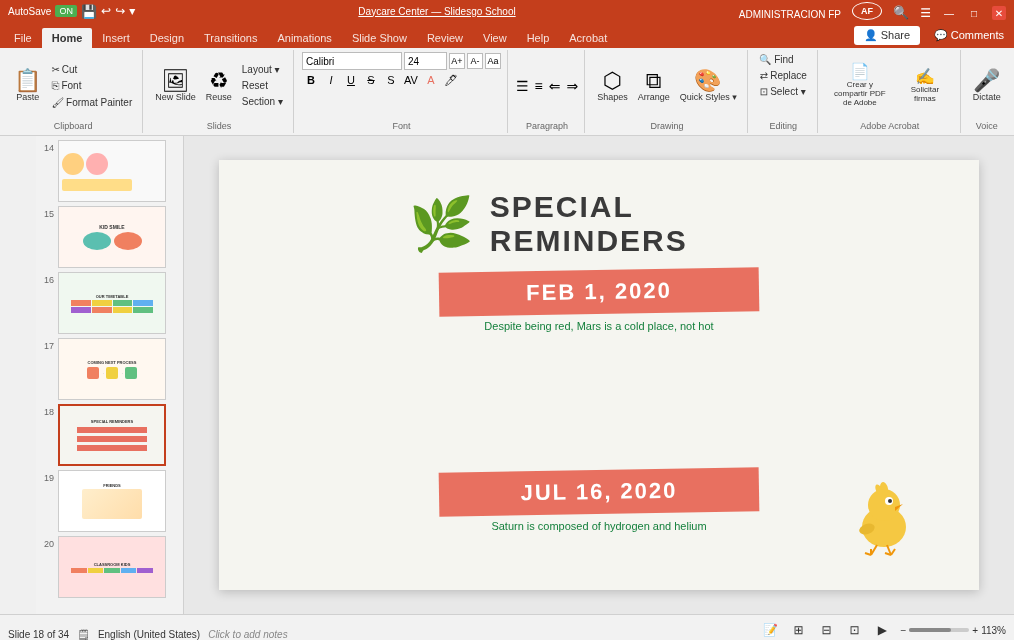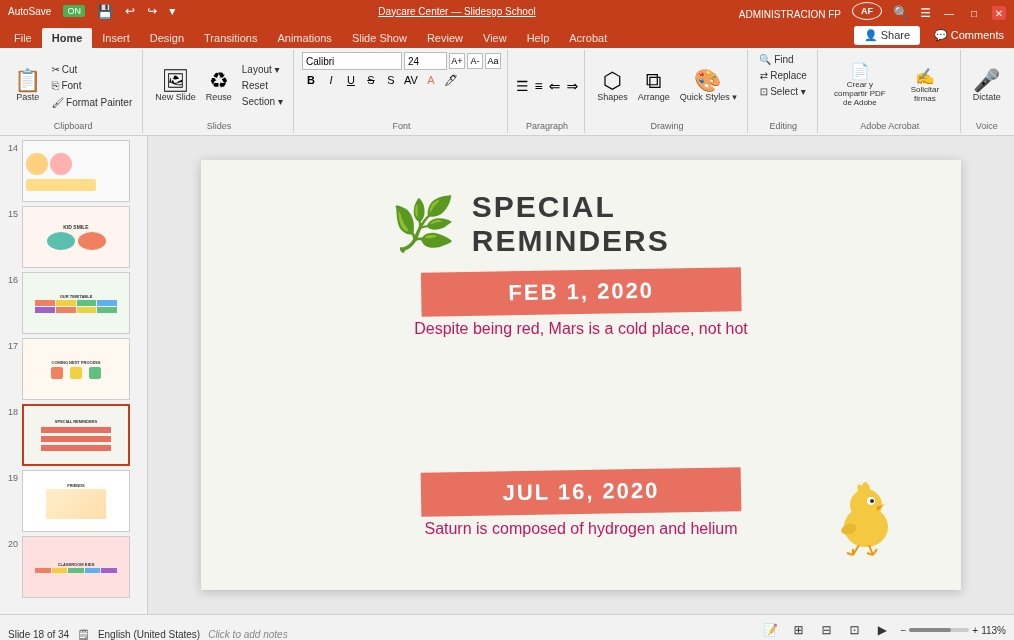--- a/index.html
+++ b/index.html
@@ -2,21 +2,21 @@
 <html><head>
   <meta charset="utf-8">
   <style>
     * { margin: 0; padding: 0; box-sizing: border-box; }
     body { width: 1014px; height: 640px; overflow: hidden; font-family: 'Segoe UI', Arial, sans-serif; background: #f0f0f0; font-size: 12px; }
 
     
     .title-bar {
       height: 22px; background: #c43e1c; display: flex; align-items: center; justify-content: space-between; padding: 0 8px; color: white;
     }
-    .title-bar-left { display: flex; align-items: center; gap: 12px; font-size: 11px; }
+    .title-bar-left { display: flex; align-items: center; gap: 4px; font-size: 11px; }
     .title-bar-center { font-size: 10px; text-decoration: underline; }
     .title-bar-right { display: flex; align-items: flex-end; gap: 11px; font-size: 11px; }
     .autosave-badge { background: #4caf50; color: white; border-radius: 2px; padding: 1px 4px; font-size: 9px; }
     .win-btn { width: 14px; height: 14px; display: inline-flex; align-items: center; justify-content: center; cursor: pointer; font-size: 10px; }
     .win-btn-close { background: #e74c3c; border-radius: 2px; }
     .user-circle { background: #c43e1c; border: 1px solid white; border-radius: 50%; width: 30px; height: 18px; display: flex; align-items: center; justify-content: center; font-size: 9px; font-weight: bold; }
 
     
     .ribbon-tabs { height: 26px; background: #c43e1c; display: flex; align-items: flex-end; padding-left: 4px; }
     .ribbon-tab { padding: 4px 10px; font-size: 11px; color: rgba(255,255,255,0.85); cursor: pointer; border-radius: 2px 2px 0 0; }
@@ -37,21 +37,21 @@
     .ribbon-col { display: flex; flex-direction: column; gap: 1px; }
 
     
     .font-row { display: flex; align-items: center; gap: 2px; }
     .font-box { border: 1px solid #bbb; height: 18px; padding: 0 3px; font-size: 10px; background: white; min-width: 100px; display: flex; align-items: center; }
     .font-size-box { border: 1px solid #bbb; height: 18px; padding: 0 3px; font-size: 10px; background: white; width: 43px; display: flex; align-items: center; }
     .small-btn { width: 16px; height: 16px; border: 1px solid #bbb; background: white; display: flex; align-items: center; justify-content: center; font-size: 9px; cursor: pointer; }
     .format-btn { width: 18px; height: 18px; display: flex; align-items: center; justify-content: center; font-size: 11px; cursor: pointer; border-radius: 2px; }
 
     
-    .main { display: flex; height: calc(640px - 22px - 26px - 88px - 26px); }
+    .main { display: flex; height: calc(640px - 22px - 26px - 88px - 26px); margin-left: 36px; }
 
     
     .slide-panel { width: 148px; background: #f2f2f2; overflow-y: auto; border-right: 1px solid #d0d0d0; padding: 4px; display: flex; flex-direction: column; gap: 2px; }
     .slide-thumb { display: flex; align-items: flex-start; gap: 4px; margin-bottom: 2px; cursor: pointer; }
     .slide-num { font-size: 9px; color: #666; min-width: 14px; text-align: right; margin-top: 3px; }
     .slide-img { width: 108px; height: 62px; background: white; border: 1px solid #ccc; overflow: hidden; display: flex; align-items: center; justify-content: center; flex-shrink: 0; position: relative; }
     .slide-img.active { border: 2px solid #c43e1c; }
 
     
     .thumb14 { background: #f9f9f9; }
@@ -68,21 +68,21 @@
 
     
     .slide-content { width: 100%; height: 100%; position: relative; background: #f5f5f0; }
     .slide-title-area { position: absolute; top: 30px; left: 50%; transform: translateX(-50%); display: flex; align-items: center; gap: 16px; }
     .leaf-icon { color: #5bb5a0; font-size: 52px; line-height: 1; }
     .slide-main-title { font-size: 30px; font-weight: 900; color: #3a3a3a; font-family: Arial, sans-serif; letter-spacing: 2px; text-transform: uppercase; }
 
     .reminder-block { position: absolute; left: 50%; transform: translateX(-50%); display: flex; flex-direction: column; align-items: center; gap: 6px; }
     .reminder-date-bg { background: #e87060; width: 320px; height: 44px; display: flex; align-items: center; justify-content: center; transform: rotate(-1deg); position: relative; }
     .reminder-date-text { font-size: 22px; font-weight: 900; color: white; letter-spacing: 2px; font-family: Arial, sans-serif; }
-    .reminder-desc { font-size: 16px; color: #be185d; text-align: left; }
+    .reminder-desc { font-size: 11px; color: #15803d; text-align: left; }
 
     
     .bottom-bar { height: 26px; background: #f2f2f2; border-top: 1px solid #d0d0d0; display: flex; align-items: flex-end; padding: 0 8px; gap: 8px; font-size: 10px; color: #333; }
     .bottom-bar-right { margin-left: auto; display: flex; align-items: center; gap: 8px; }
     .view-btn { width: 20px; height: 20px; display: flex; align-items: center; justify-content: center; cursor: pointer; font-size: 12px; }
     .zoom-control { display: flex; align-items: center; gap: 3px; font-size: 10px; }
     .zoom-slider { width: 60px; height: 4px; background: #ccc; border-radius: 2px; position: relative; cursor: pointer; }
     .zoom-slider-fill { height: 100%; background: #888; border-radius: 2px; width: 70%; }
 
     

